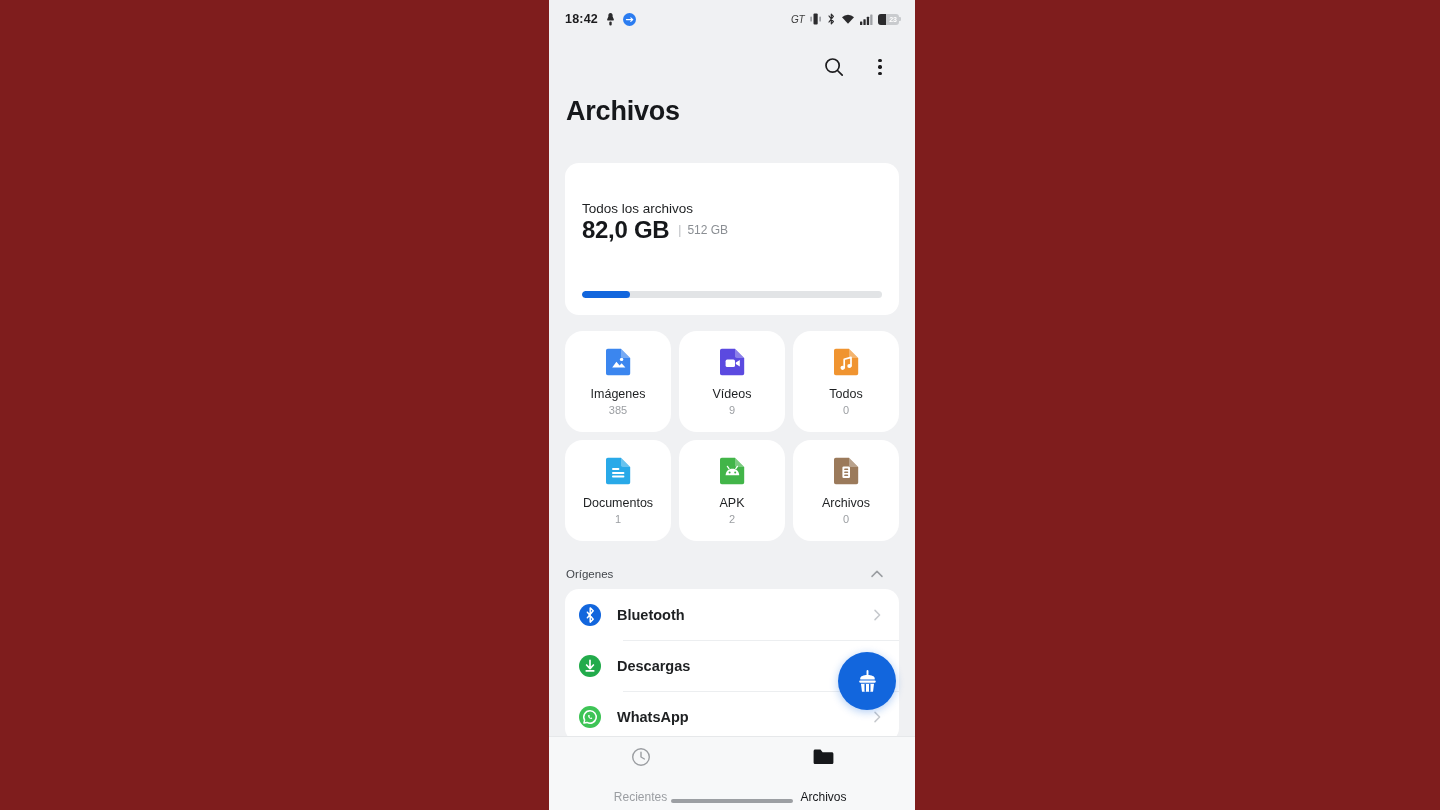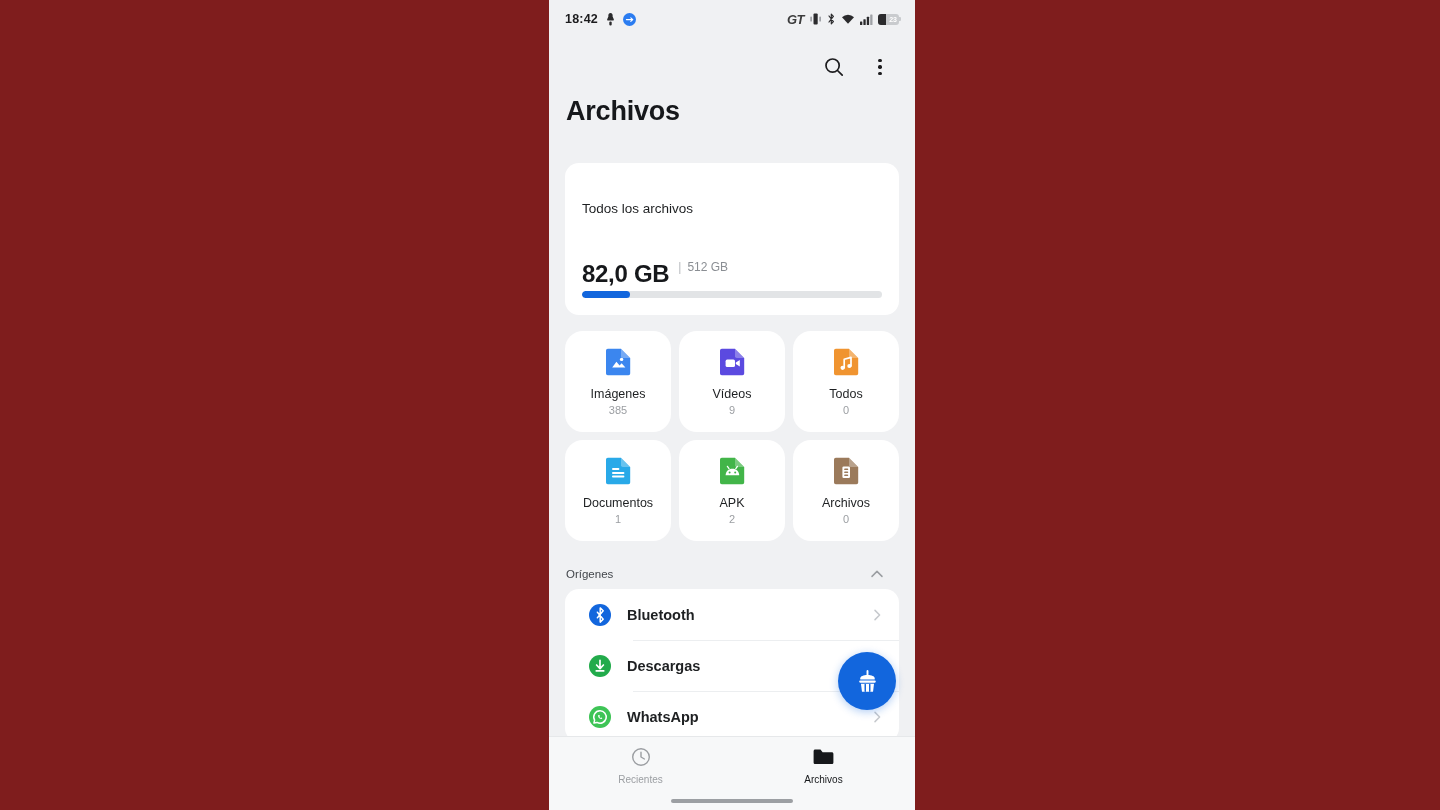--- a/index.html
+++ b/index.html
@@ -19,21 +19,21 @@
 
   
   .statusbar {
     position: absolute; left: 0; top: 0; width: 366px; height: 38px;
     display: flex; align-items: center; justify-content: space-between;
     padding: 0 16px;
   }
   .sb-left { display: flex; align-items: center; gap: 7px; }
   .sb-time { font-size: 12.5px; font-weight: bold; color: #1c1c1e; letter-spacing: .2px; }
   .sb-right { display: flex; align-items: center; gap: 5px; }
-  .gt-label { font-size: 13px; font-weight: bold; font-style: italic; color: #3c3c3c; letter-spacing: -.5px; }
+  .gt-label { font-size: 10px; font-weight: normal; font-style: italic; color: #3c3c3c; letter-spacing: -.5px; }
   .sb-icon { display: block; }
   .battery {
     position: relative; width: 21px; height: 11px; border-radius: 3px;
     background: #c9cbce; display: flex; align-items: center;
   }
   .battery:after {
     content:""; position: absolute; right: -2px; top: 3.5px; width: 1.6px; height: 4px;
     background: #c9cbce; border-radius: 0 1px 1px 0;
   }
   .battery .fill {
@@ -65,21 +65,21 @@
   .content { position: absolute; left: 0; top: 163px; width: 366px; height: 647px; }
 
   .card {
     background: #ffffff; border-radius: 14px;
   }
   .storage-card {
     position: absolute; left: 16px; top: 0; width: 334px; height: 152px;
     padding: 38px 17px 0 17px;
   }
   .storage-title { font-size: 13.5px; color: #1e2022; }
-  .storage-row { display: flex; align-items: flex-start; margin-top: 44px; }
+  .storage-row { display: flex; align-items: center; }
   .storage-used { font-size: 24px; font-weight: bold; color: #16181b; letter-spacing: -.3px; }
   .storage-sep { font-size: 12px; color: #b8bbbf; margin: 0 6px 0 9px; }
   .storage-total { font-size: 12px; color: #8a8e93; }
   .bar-track {
     position: absolute; left: 17px; right: 17px; top: 128px; height: 7px;
     background: #e2e4e6; border-radius: 4px; overflow: hidden;
   }
   .bar-fill { height: 7px; background: #1266dd; border-radius: 4px; }
 
   
@@ -98,21 +98,21 @@
 
   
   .section-head {
     position: absolute; left: 16px; top: 396px; width: 334px; height: 30px;
     display: flex; align-items: center; justify-content: space-between; padding: 0 14px 0 1px;
   }
   .section-title { font-size: 11.5px; font-weight: normal; color: #42464b; }
 
   .origins-card {
     position: absolute; left: 16px; top: 426px; width: 334px;
-    background: #ffffff; border-radius: 14px; overflow: hidden; padding-left: 10px;
+    background: #ffffff; border-radius: 14px; overflow: hidden;
   }
   .origin-row {
     position: relative; height: 51px; display: flex; align-items: center;
     padding: 0 14px 0 14px; cursor: pointer;
   }
   .origin-row + .origin-row:before {
     content:""; position:absolute; left: 58px; right: 0; top: 0; height: 1px; background: #eceef0;
   }
   .origin-icon { width: 22px; height: 22px; margin-right: 16px; flex: 0 0 22px; }
   .origin-label { font-size: 14.5px; font-weight: bold; color: #1e2022; flex: 1; }
@@ -129,21 +129,21 @@
   .bottom-nav {
     position: absolute; left: 0; bottom: 0; width: 366px; height: 74px;
     background: #f7f8f9; display: flex; align-items: flex-start;
     border-top: 1px solid #e6e8ea;
   }
   .nav-item {
     flex: 1; display: flex; flex-direction: column; align-items: center;
     padding-top: 9px; cursor: pointer;
   }
   .nav-icon { height: 22px; display: flex; align-items: center; justify-content: center; }
-  .nav-label { font-size: 10px; margin-top: 6px; }
+  .nav-label { font-size: 12px; margin-top: 22px; }
   .nav-item.inactive .nav-label { color: #9b9ea2; }
   .nav-item.active .nav-label { color: #16181b; }
   .home-indicator {
     position: absolute; left: 50%; transform: translateX(-50%); bottom: 7px;
     width: 122px; height: 4px; border-radius: 3px; background: #9c9fa3;
   }
 </style>
 </head>
 <body>
 

